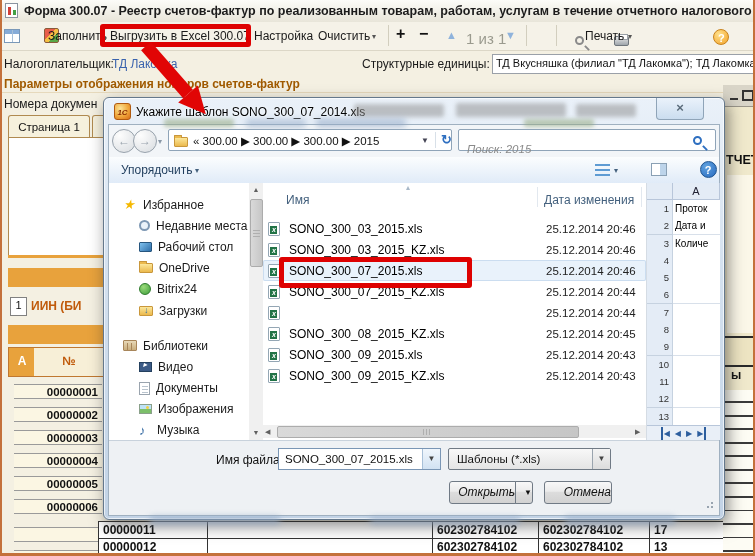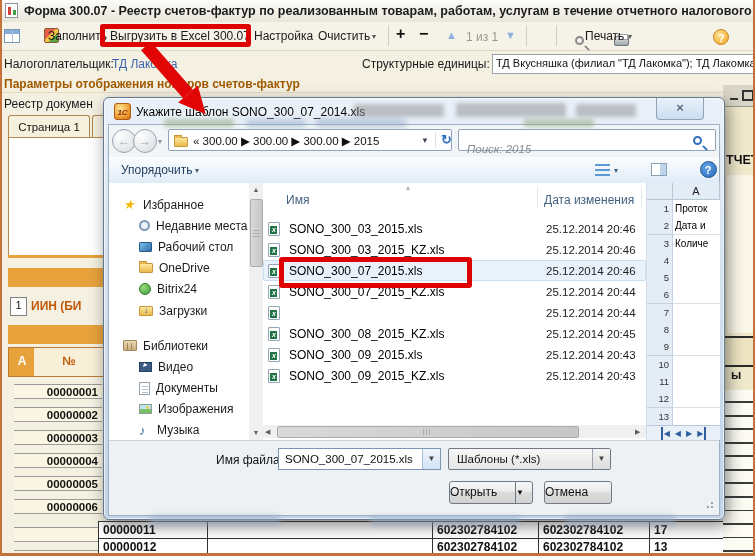--- a/index.html
+++ b/index.html
@@ -9,21 +9,21 @@
   .nowrap{white-space:nowrap;overflow:hidden;}
 
   
   .titlebar{left:0;top:0;width:755px;height:22px;background:linear-gradient(#FCFCF8,#E8E5D9);border-bottom:1px solid #CFCBBB;}
   .titletext{left:24px;top:4px;font-weight:bold;font-size:12.5px;color:#1C1C1C;width:728px;}
   .toolbar{left:0;top:22px;width:755px;height:28px;background:#F5F2E8;border-bottom:1px solid #DCD7C7;}
   .tbtext{top:7px;font-size:12px;color:#1A1A1A;cursor:default;}
   .tbsep{top:3px;width:1px;height:21px;background:#D2CEBE;}
   .ddglyph{font-size:8px;color:#555;}
   .bluearrow{font-size:11px;color:#8FB3DC;}
-  .pager{font-size:12px;color:#9A9A8E;}
+  .pager{font-size:15px;color:#9A9A8E;}
 
   .fieldlabel{font-size:12px;color:#1A1A1A;}
   .linkblue{color:#3A63AD;}
   .unitsbox{background:#FFF;border:1px solid #9AA0A8;font-size:11px;line-height:16px;padding:0 3px;}
   .sectionhdr{font-weight:bold;color:#A05A00;}
   .tab{background:#F6F1DD;border:1px solid #B08A50;border-bottom:none;border-radius:3px 3px 0 0;text-align:center;font-size:11.5px;line-height:22px;}
   .panel{background:#FFF;border:1px solid #B08A50;}
   .oband{background:#E8A23C;}
   .iinlabel{color:#C05A0A;font-weight:bold;}
   .cellbox{background:#FFF;border:1px solid #808080;text-align:center;font-size:11px;line-height:15px;}
@@ -94,21 +94,21 @@
   .pvnav span{color:#2D5E9E;font-size:8px;line-height:13px;}
   .barL{border-left:2px solid #2D5E9E;padding-left:1px;}
   .barR{border-right:2px solid #2D5E9E;padding-right:1px;}
 
   .footer{background:#EEF1F4;border-top:1px solid #C8D2DC;}
   .combo{background:#FFF;border:1px solid #7A96B5;font-size:11.5px;line-height:20px;padding-left:6px;box-sizing:border-box;white-space:nowrap;overflow:hidden;}
   .combodd{position:absolute;right:0;top:0;width:17px;height:20px;background:linear-gradient(#F0F6FC,#D2E2F2);border-left:1px solid #A8C0D8;
     text-align:center;color:#444;font-size:8px;line-height:20px;}
   .combobtn{background:linear-gradient(#F8F8F8,#E4E4E4);border:1px solid #707A85;border-radius:2px;font-size:11.5px;line-height:20px;padding-left:8px;box-sizing:border-box;}
   .w7btn{background:linear-gradient(#F8F8F8,#EBEBEB 45%,#DDDDDD 46%,#D2D2D2);border:1px solid #707A85;border-radius:3px;
-    text-align:left;font-size:12px;line-height:21px;color:#111;box-sizing:border-box;}
+    text-align:right;font-size:12px;line-height:21px;color:#111;box-sizing:border-box;font-style:italic;}
 
   
   .blurgray{background:#8D8D8D;filter:blur(2px);opacity:.5;border-radius:2px;}
   .blurblue{background:#8FA6C4;filter:blur(3px);opacity:.6;border-radius:2px;}
   .blurgreen{background:#93A87E;filter:blur(2px);opacity:.55;border-radius:2px;}
 
   
   .redbox{border:5px solid #DE0101;border-radius:3px;}
 
   
@@ -192,21 +192,21 @@
     <span class="abs ico help-orange" style="left:645px;top:5px;">?</span>
   </div>
 
   <span class="abs fieldlabel" style="left:4px;top:57px;">Налогоплательщик:</span>
   <span class="abs fieldlabel linkblue" style="left:112px;top:57px;">ТД Лакомка</span>
   <span class="abs fieldlabel" style="left:362px;top:57px;">Структурные единицы:</span>
   <div class="abs unitsbox nowrap" style="left:492px;top:54px;width:261px;height:18px;">ТД Вкусняшка (филиал "ТД Лакомка"); ТД Лакомка</div>
 
   <div class="abs sectionhdr" style="left:4px;top:77px;">Параметры отображения номеров счетов-фактур</div>
   <div class="abs" style="left:0;top:92px;width:755px;height:1px;background:#E6D9BC;"></div>
-  <div class="abs fieldlabel" style="left:4px;top:97px;">Реестр докумен</div>
+  <div class="abs fieldlabel" style="left:4px;top:97px;">Номера докумен</div>
 
   <div class="abs tab" style="left:8px;top:115px;width:80px;height:23px;">Страница 1</div>
   <div class="abs tab" style="left:92px;top:115px;width:12px;height:23px;"></div>
   <div class="abs panel" style="left:8px;top:137px;width:96px;height:119px;"></div>
   <div class="abs oband" style="left:8px;top:255px;width:96px;height:3px;"></div>
   <div class="abs oband" style="left:8px;top:268px;width:96px;height:19px;"></div>
   <div class="abs cellbox" style="left:10px;top:297px;width:15px;height:17px;">1</div>
   <span class="abs iinlabel" style="left:31px;top:299px;">ИИН (БИ</span>
   <div class="abs oband" style="left:8px;top:325px;width:96px;height:19px;"></div>
   <div class="abs hdrA" style="left:8px;top:347px;width:26px;height:28px;">А</div>

